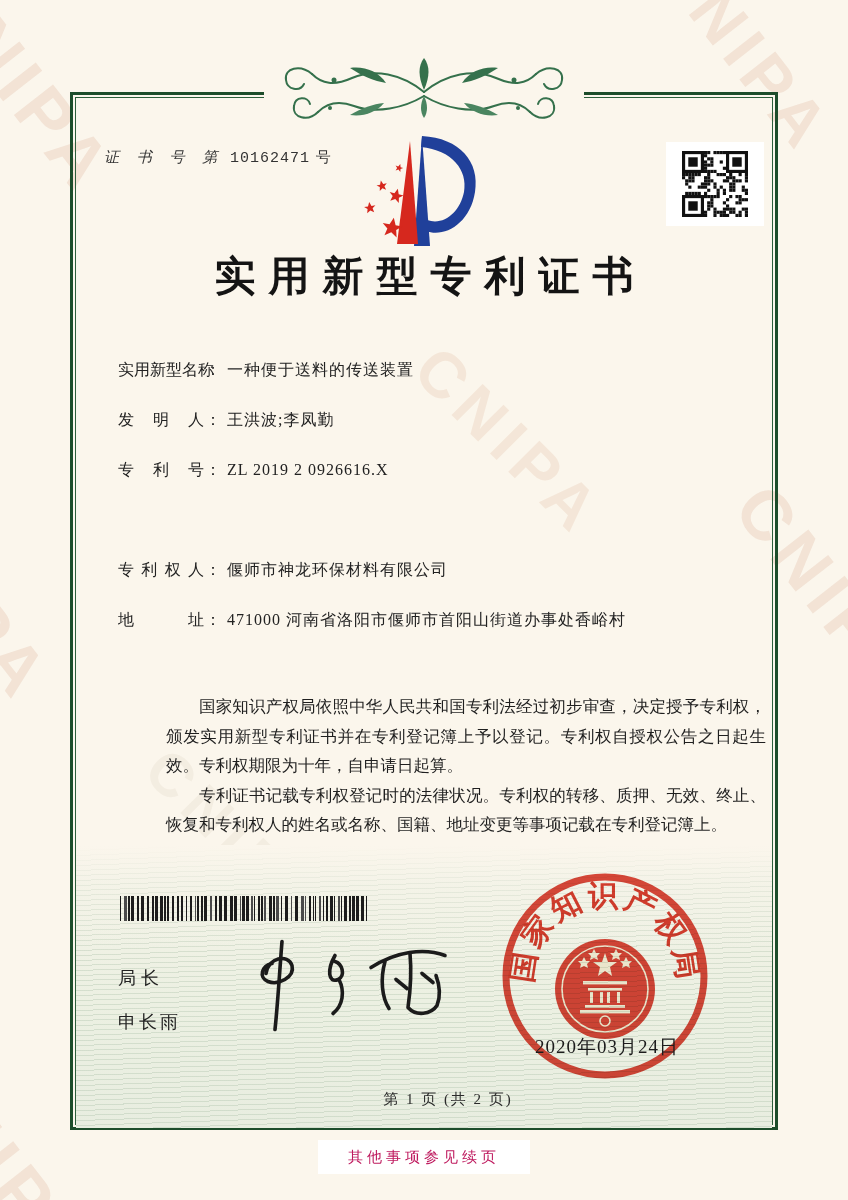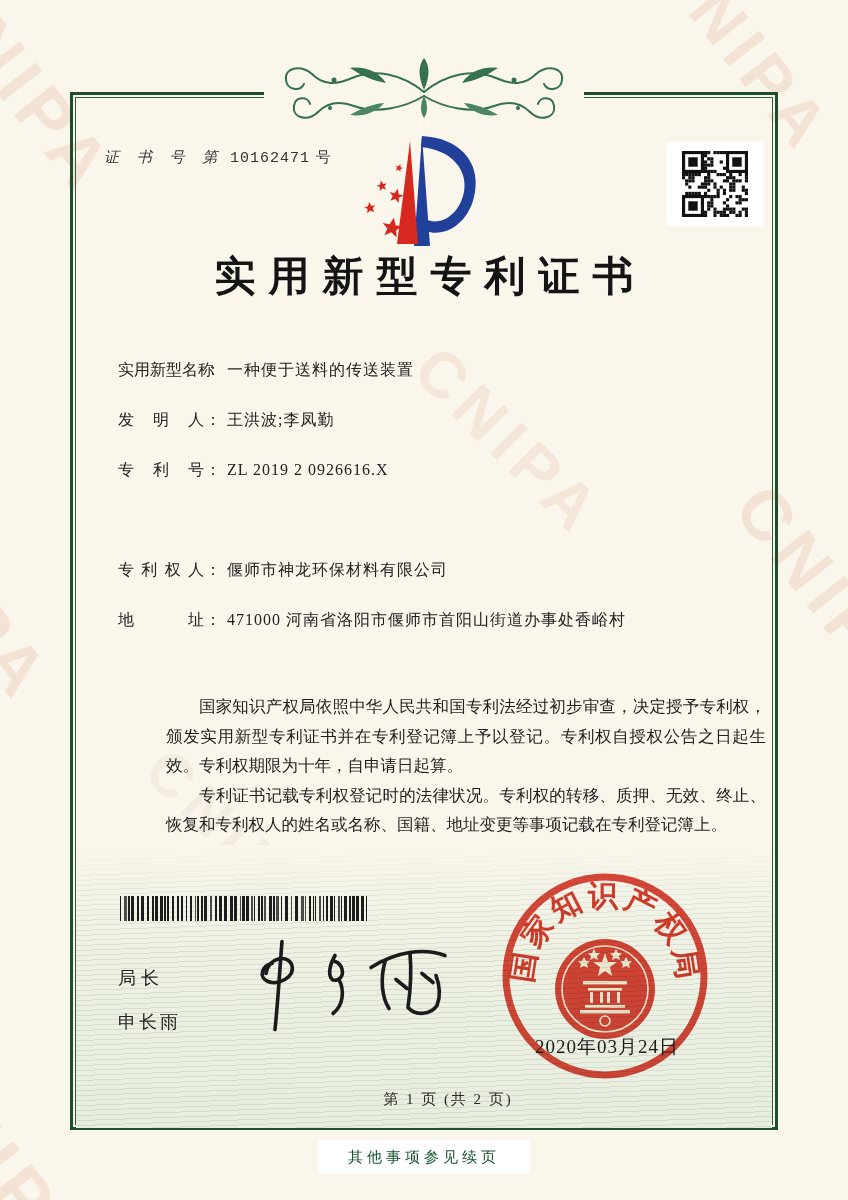--- a/index.html
+++ b/index.html
@@ -70,21 +70,21 @@
     position:absolute; left:518px; top:1034px; width:178px; text-align:center;
     font-size:19px; color:#1c1c1c; letter-spacing:1px; z-index:5;
   }
   .page-info {
     position:absolute; left:74px; top:1090px; width:700px; text-align:center;
     font-size:15px; color:#2a2a2a; letter-spacing:2px;padding-left:48px;
   }
   .note-box {
     position:absolute; left:0; right:0; top:1140px; margin:0 auto; width:212px; height:34px;
     background:#ffffff; text-align:center; line-height:34px;
-    font-size:15px; letter-spacing:4px; color:#14532d;
+    font-size:15px; letter-spacing:4px; color:#be185d;
   }
 </style>
 </head>
 <body>
 
 <div class="page">
 
   <div class="wm" style="left:-28px; top:-46px; font-size:72px; transform:rotate(52deg);">CNIPA</div>
   <div class="wm" style="left:700px; top:-70px; font-size:66px; transform:rotate(52deg);">CNIPA</div>
   <div class="wm" style="left:452px; top:332px; font-size:64px; transform:rotate(45deg); color:rgba(216,160,130,0.18);">CNIPA</div>

